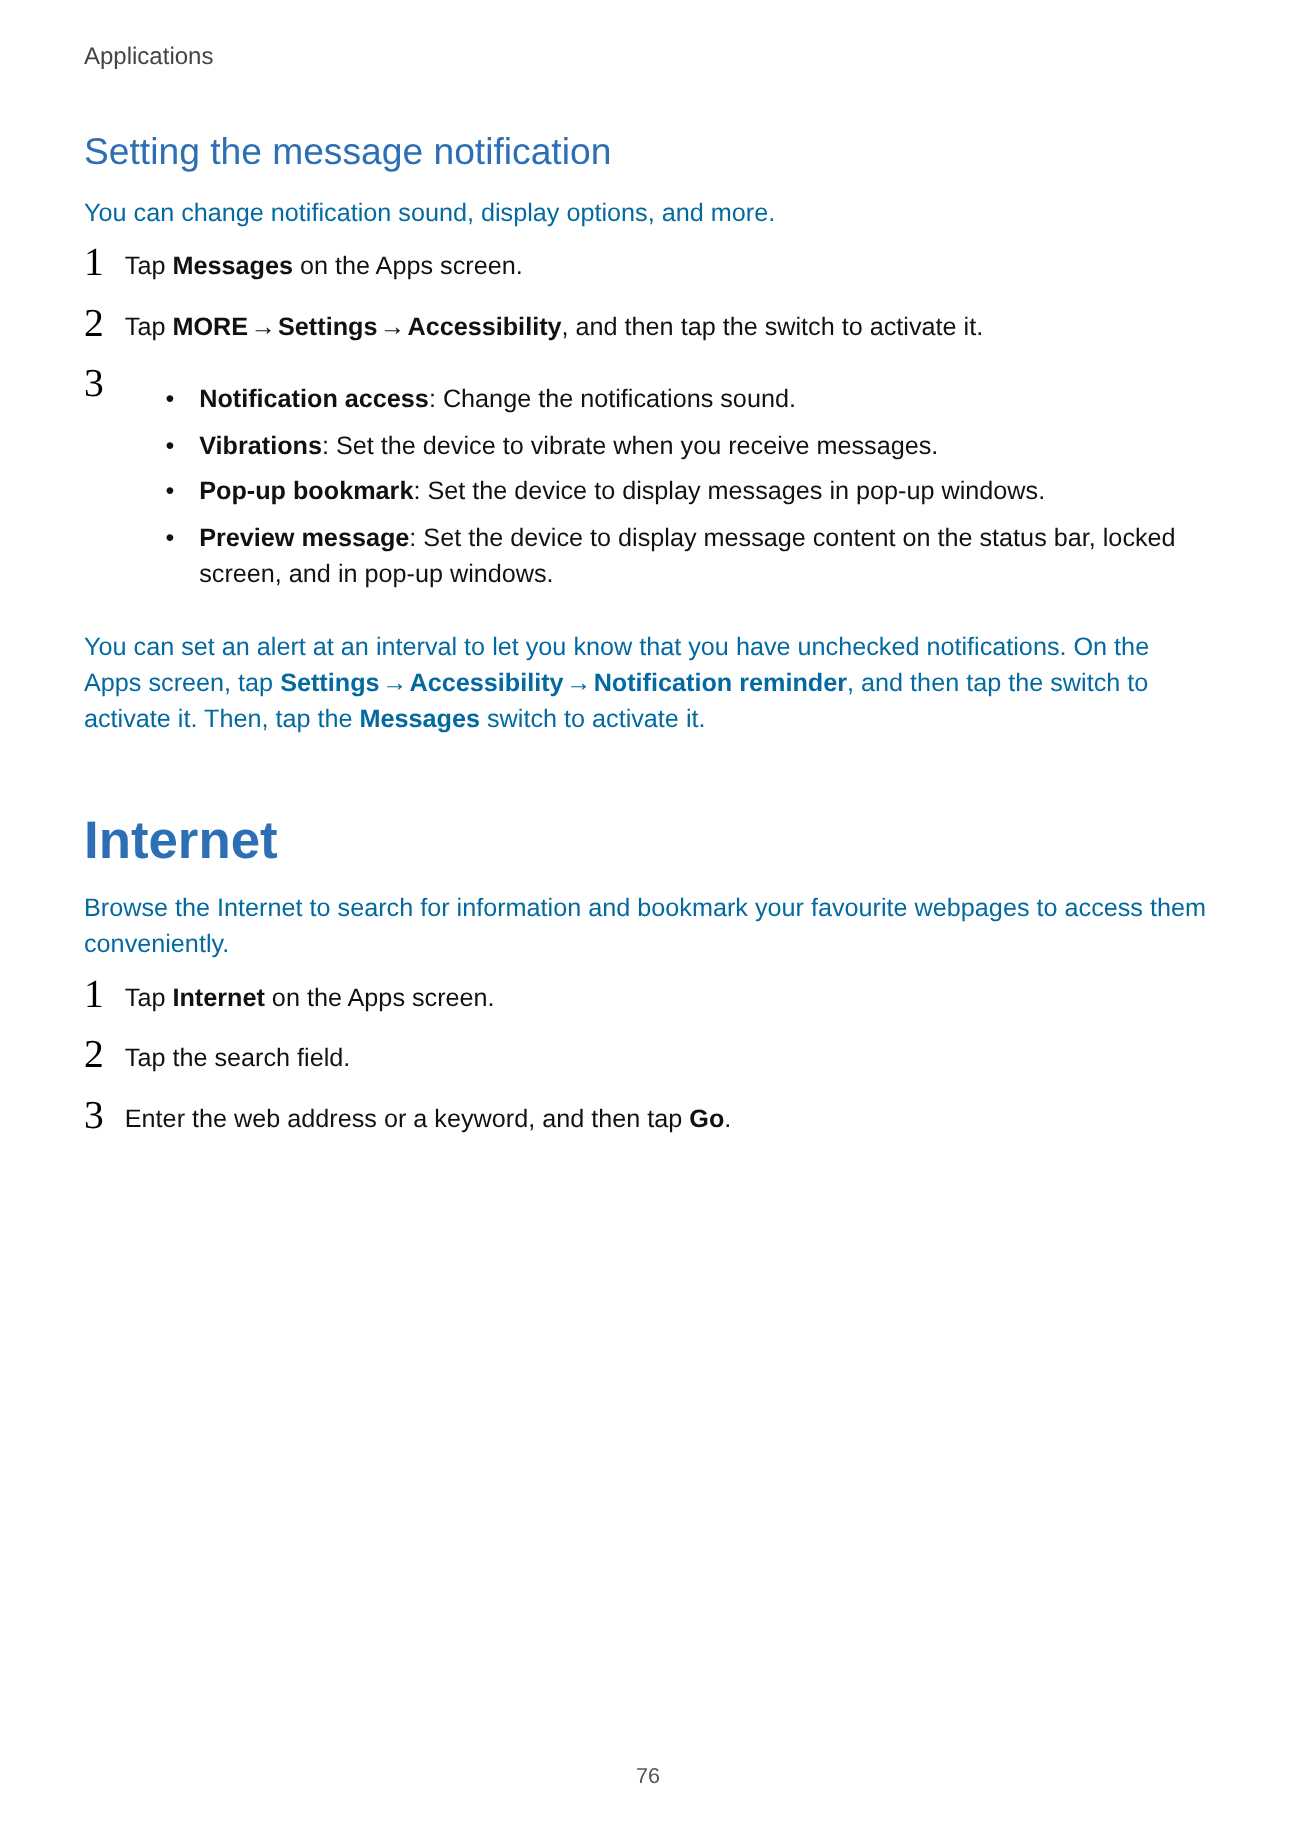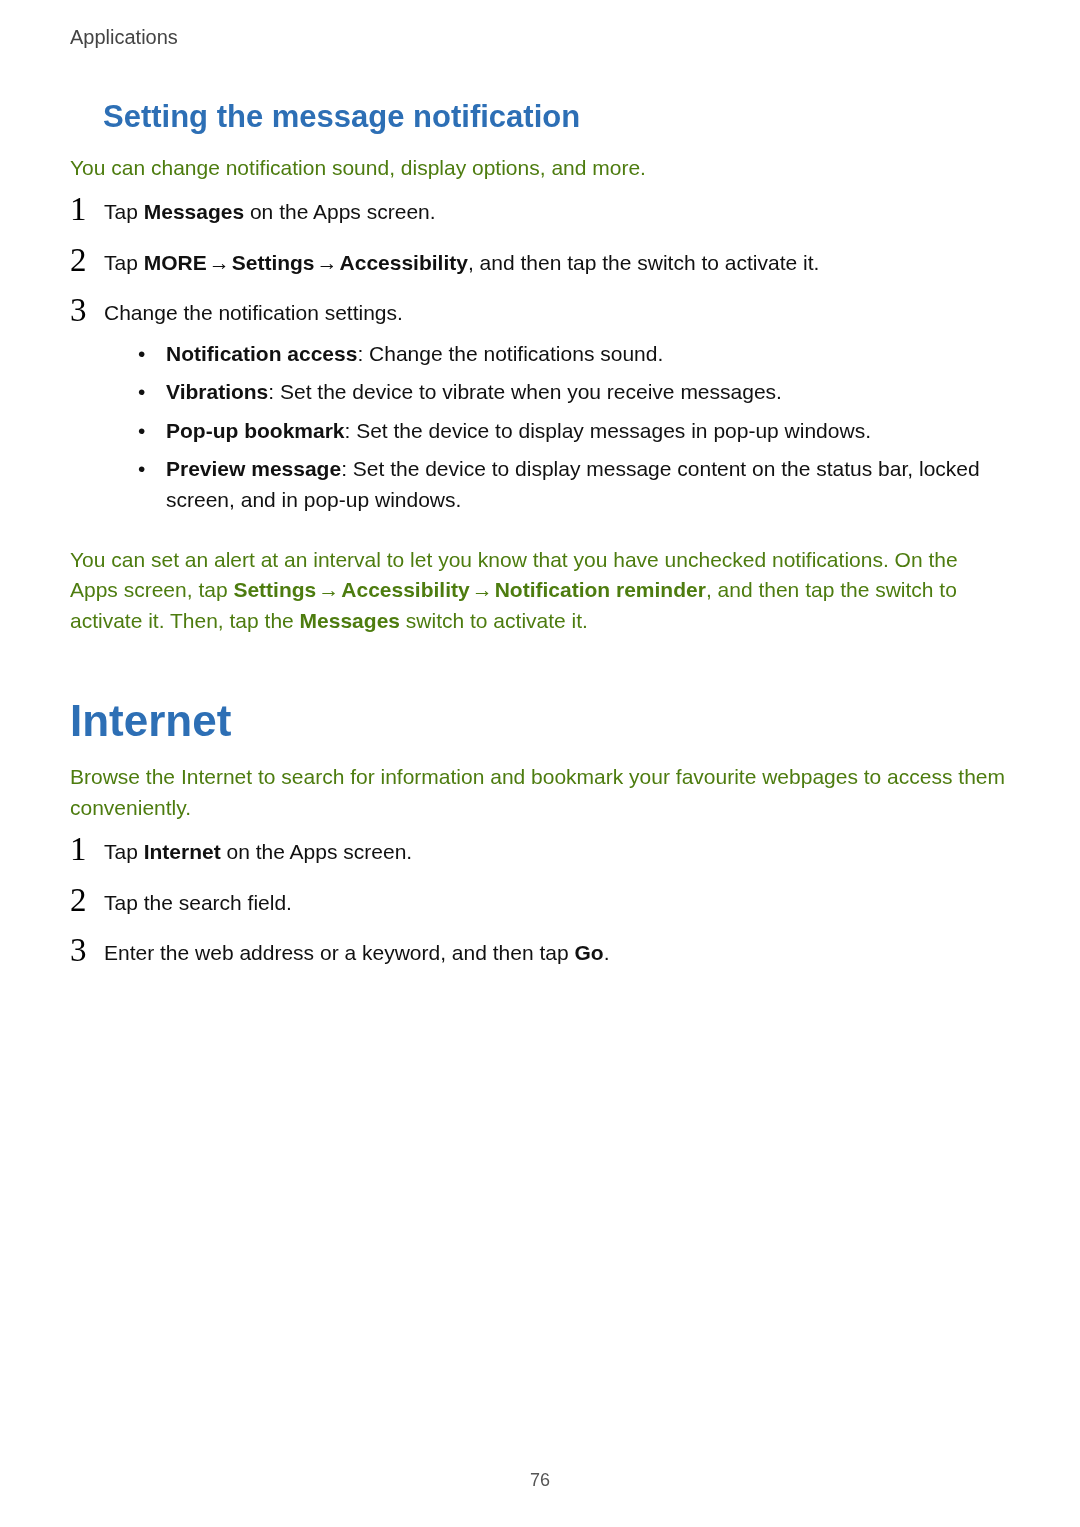--- a/index.html
+++ b/index.html
@@ -7,46 +7,45 @@
       padding: 0;
       font-family: Arial, Helvetica, sans-serif;
       background: #fff;
       color: #222;
       width: 1080px;
       height: 1527px;
       box-sizing: border-box;
       position: relative;
     }
     .page {
-      padding: 26px 70px 0 70px;
+      padding: 36px 70px 0 70px;
     }
     .header-title {
       font-size: 20px;
       color: #444;
       font-weight: 400;
       margin-bottom: 50px;
     }
     .h2 {
       font-size: 31px;
-      font-weight: 700;
+      font-weight: 400;
       color: #2d6fb5;
       margin-bottom: 18px;
-      margin-left: 33px;
     }
     .h1 {
       font-size: 44px;
       font-weight: 600;
       color: #2d6fb5;
       margin-top: 60px;
       margin-bottom: 16px;
     }
     .para {
       font-size: 21px;
       line-height: 1.45;
-      color: #4d7c0f;
+      color: #0369a1;
       margin-bottom: 14px;
     }
     .step {
       display: flex;
       align-items: flex-start;
       margin-bottom: 20px;
     }
     .step-num {
       font-size: 33px;
       font-weight: 400;
@@ -120,21 +119,20 @@
   <div class="step">
     <div class="step-num">2</div>
     <div class="step-body">
       <span>Tap </span><span class="bold">MORE</span><span class="arrow"> → </span><span class="bold">Settings</span><span class="arrow"> → </span><span class="bold">Accessibility</span><span>, and then tap the switch to activate it.</span>
     </div>
   </div>
 
   <div class="step">
     <div class="step-num">3</div>
     <div class="step-body">
-      <span>Change the notification settings.</span>
       <div class="bullets">
         <div class="bitem">
           <div class="dot">•</div>
           <div class="btext"><span class="bold">Notification access</span><span>: Change the notifications sound.</span></div>
         </div>
         <div class="bitem">
           <div class="dot">•</div>
           <div class="btext"><span class="bold">Vibrations</span><span>: Set the device to vibrate when you receive messages.</span></div>
         </div>
         <div class="bitem">

